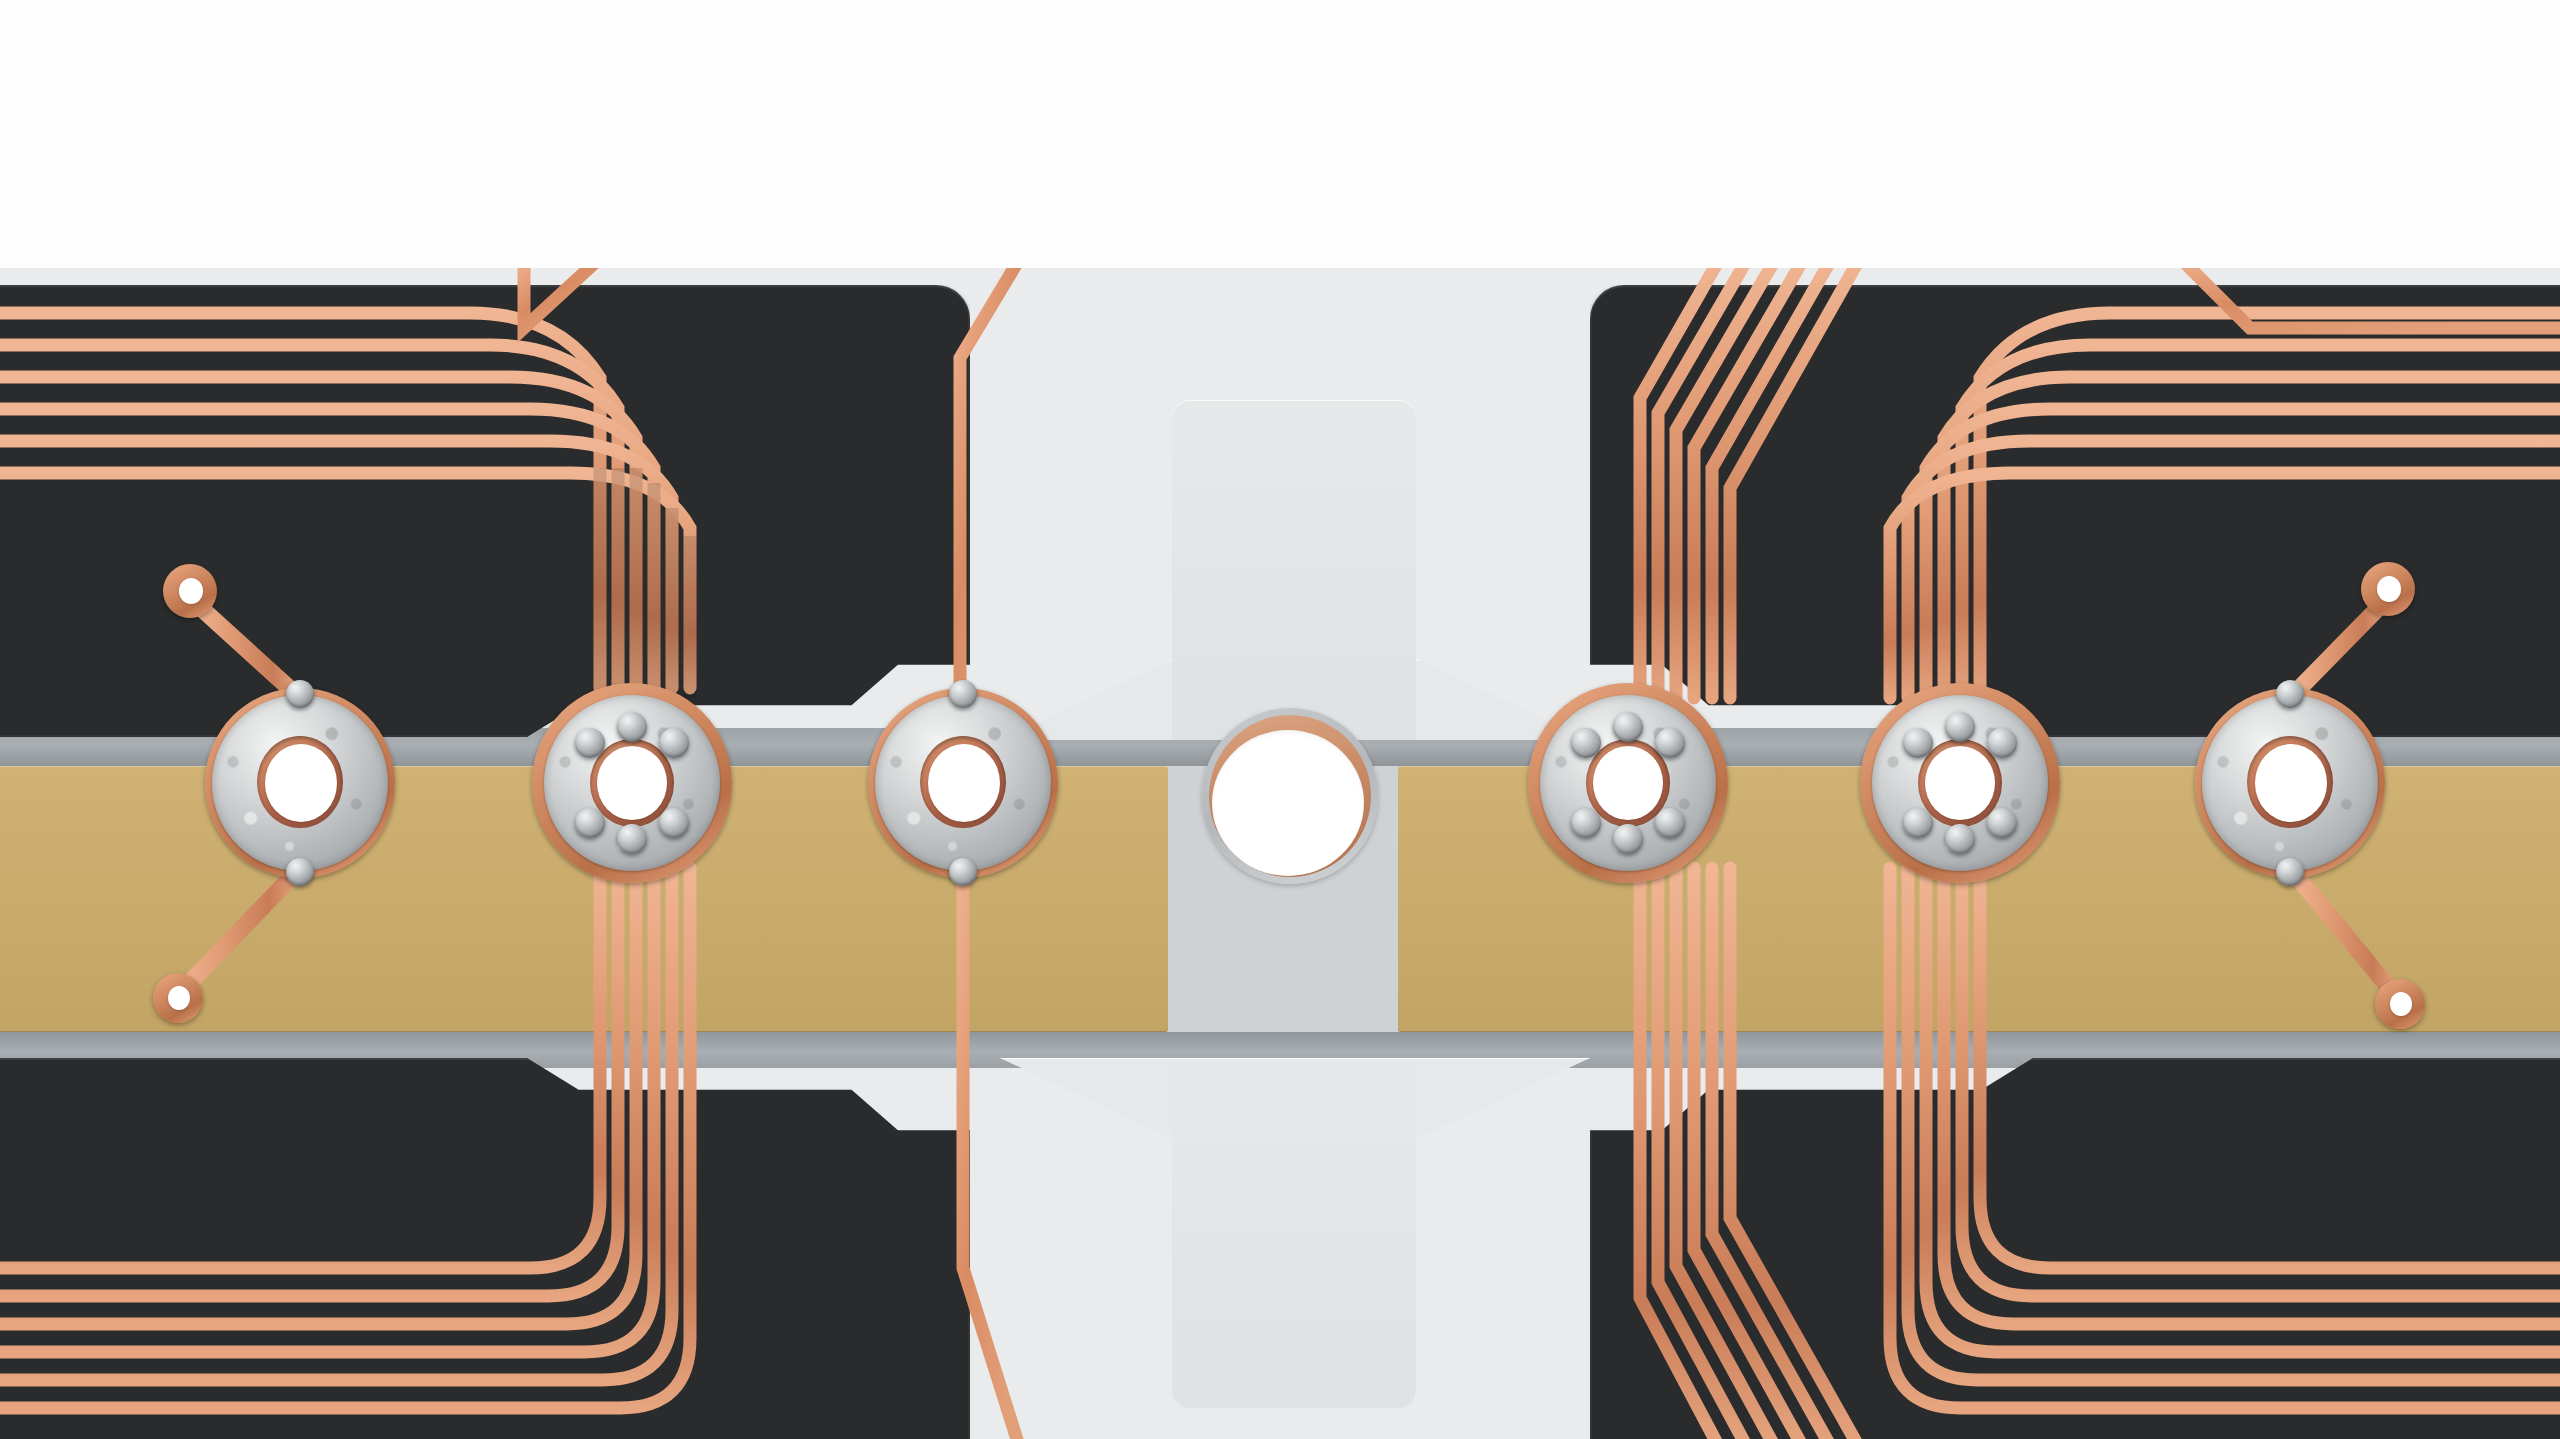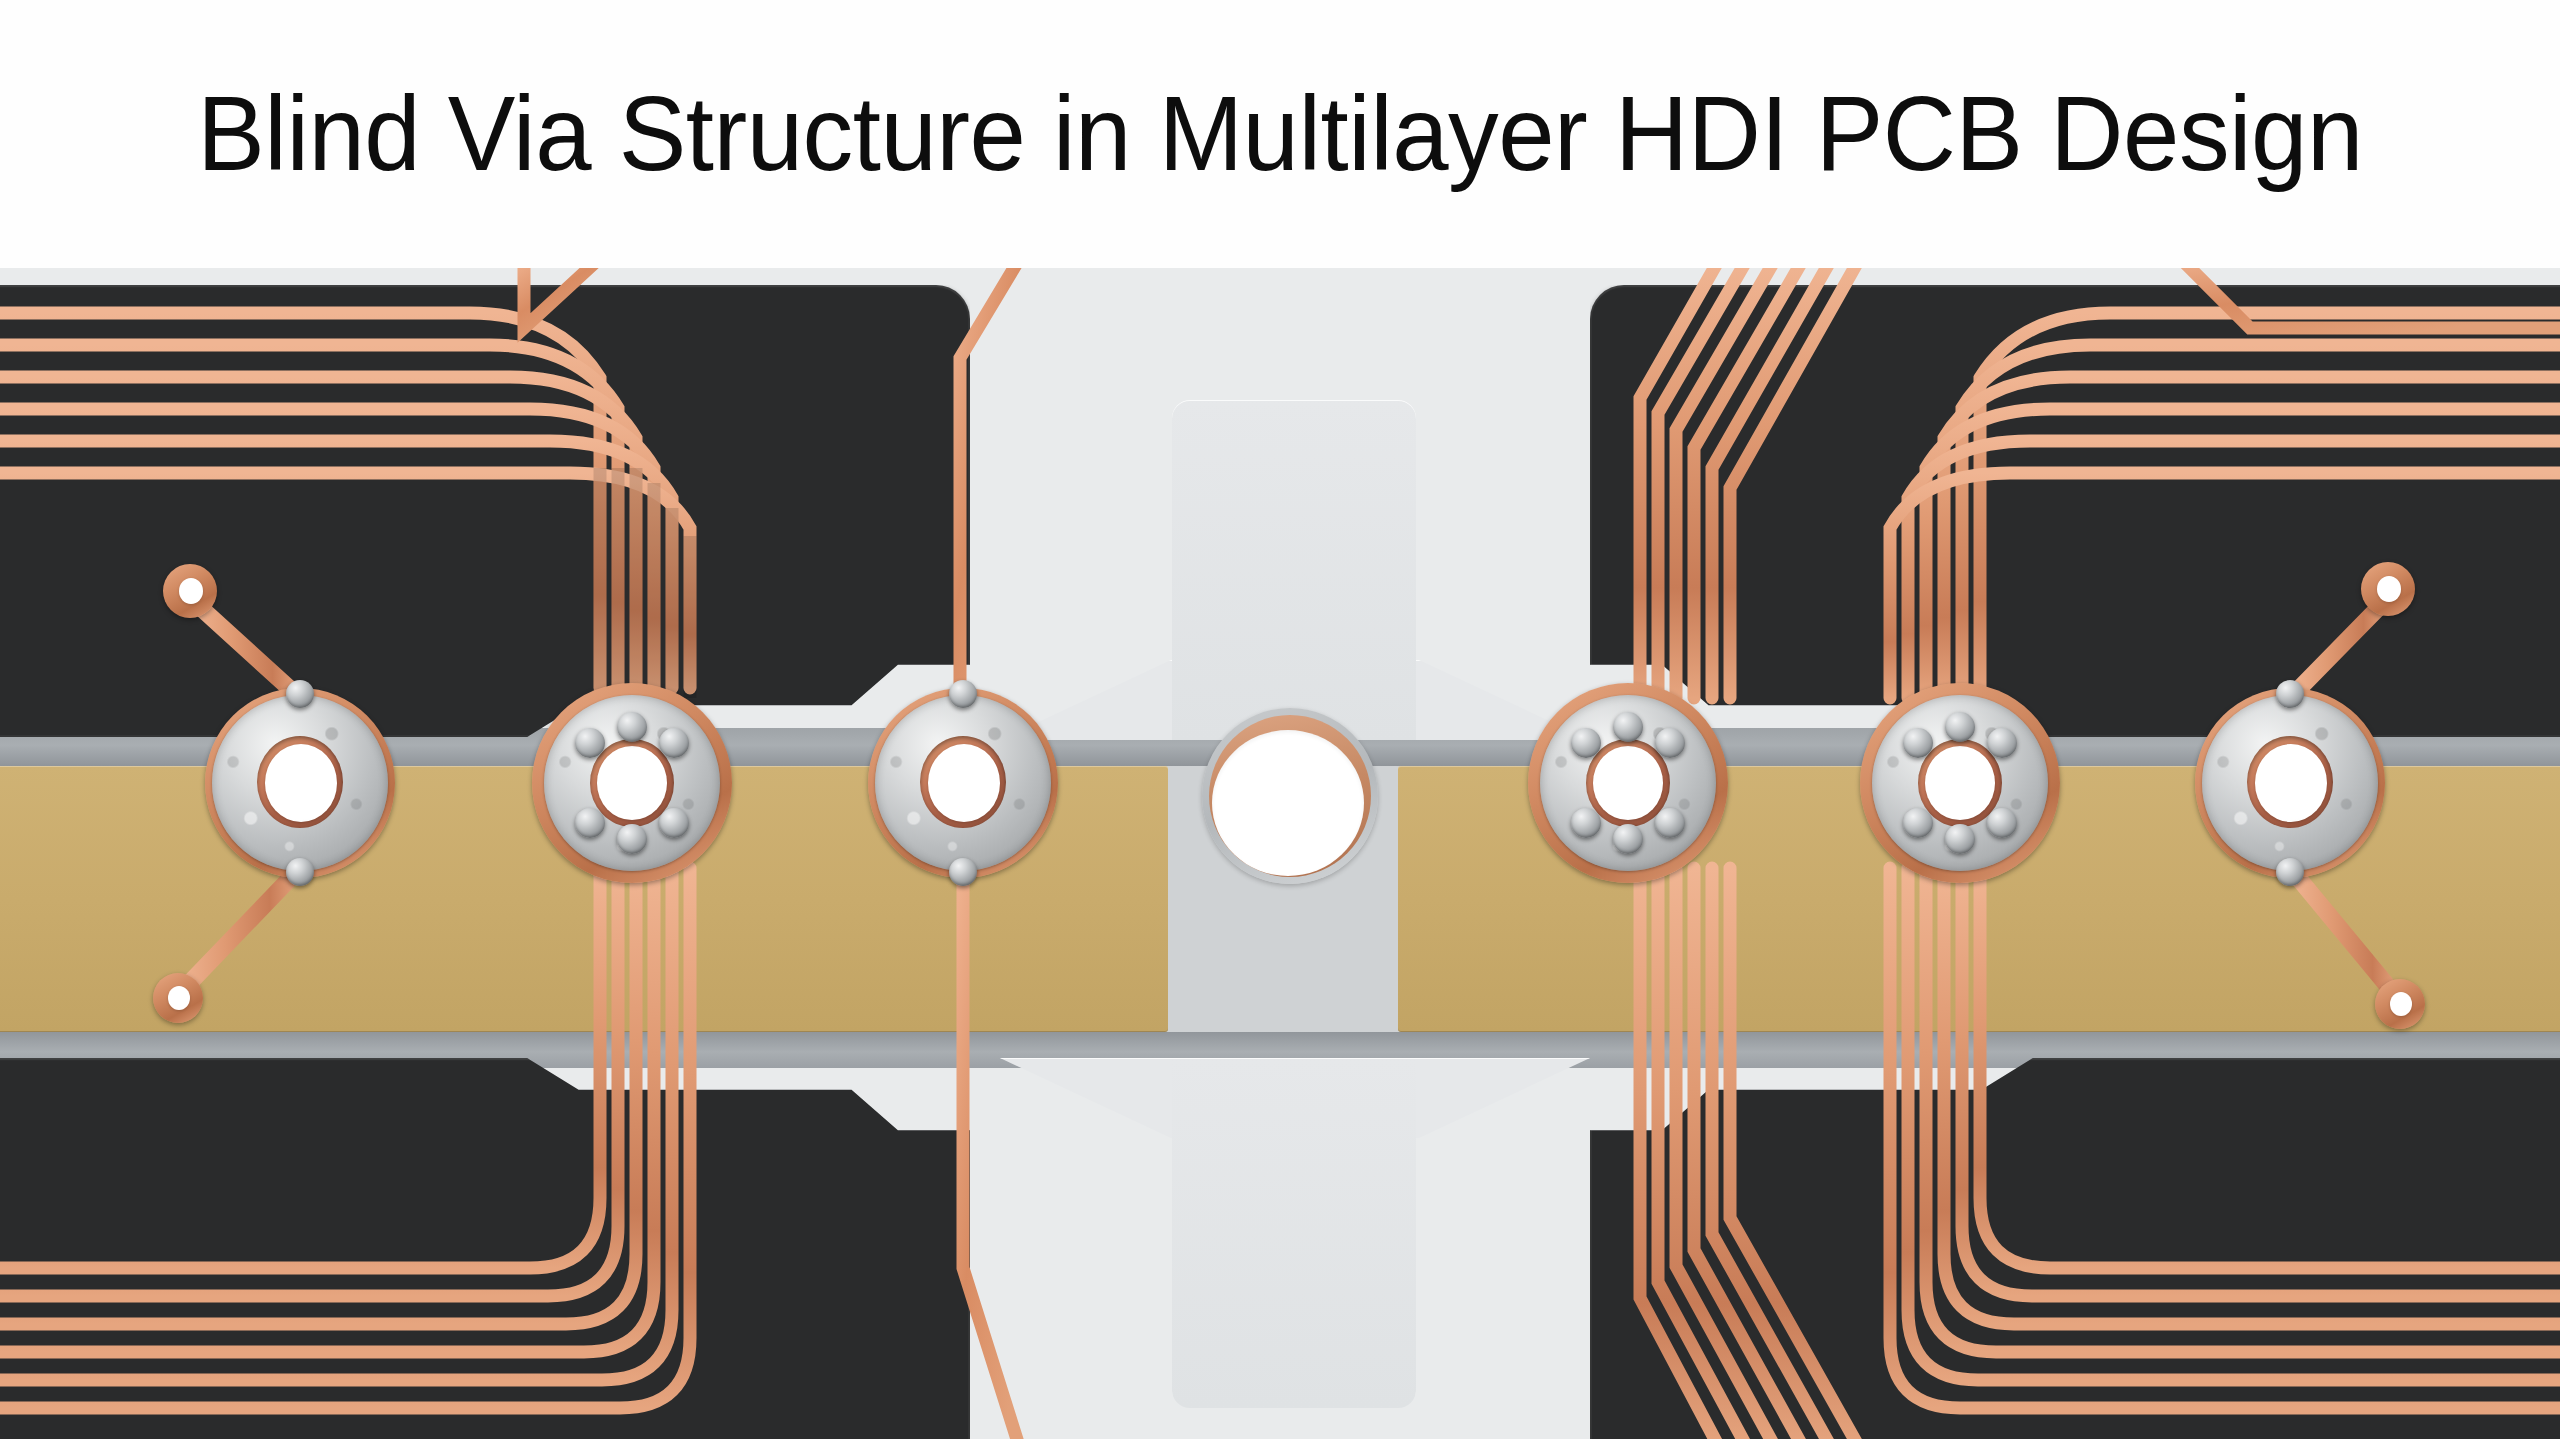--- a/index.html
+++ b/index.html
@@ -145,23 +145,20 @@
     position:absolute;border-radius:50%;
     background:radial-gradient(circle at 50% 46%,#ffffff 0 78%,#f6f7f8 100%);
     box-shadow:inset 0 2px 4px rgba(0,0,0,.06);
   }
 </style>
 </head>
 <body>
 
 <div id="root">
 
-  <div class="title-bar">
-    <div class="title-text">Blind Via Structure in Multilayer HDI PCB Design</div>
-  </div>
 
   <div class="board">
 
     <div class="band band-light-top"></div>
     <div class="band band-gray-upper"></div>
     <div class="band band-core"></div>
     <div class="band band-gray-lower"></div>
     <div class="band band-light-bot"></div>
 
     <div class="core-gold left"></div>

